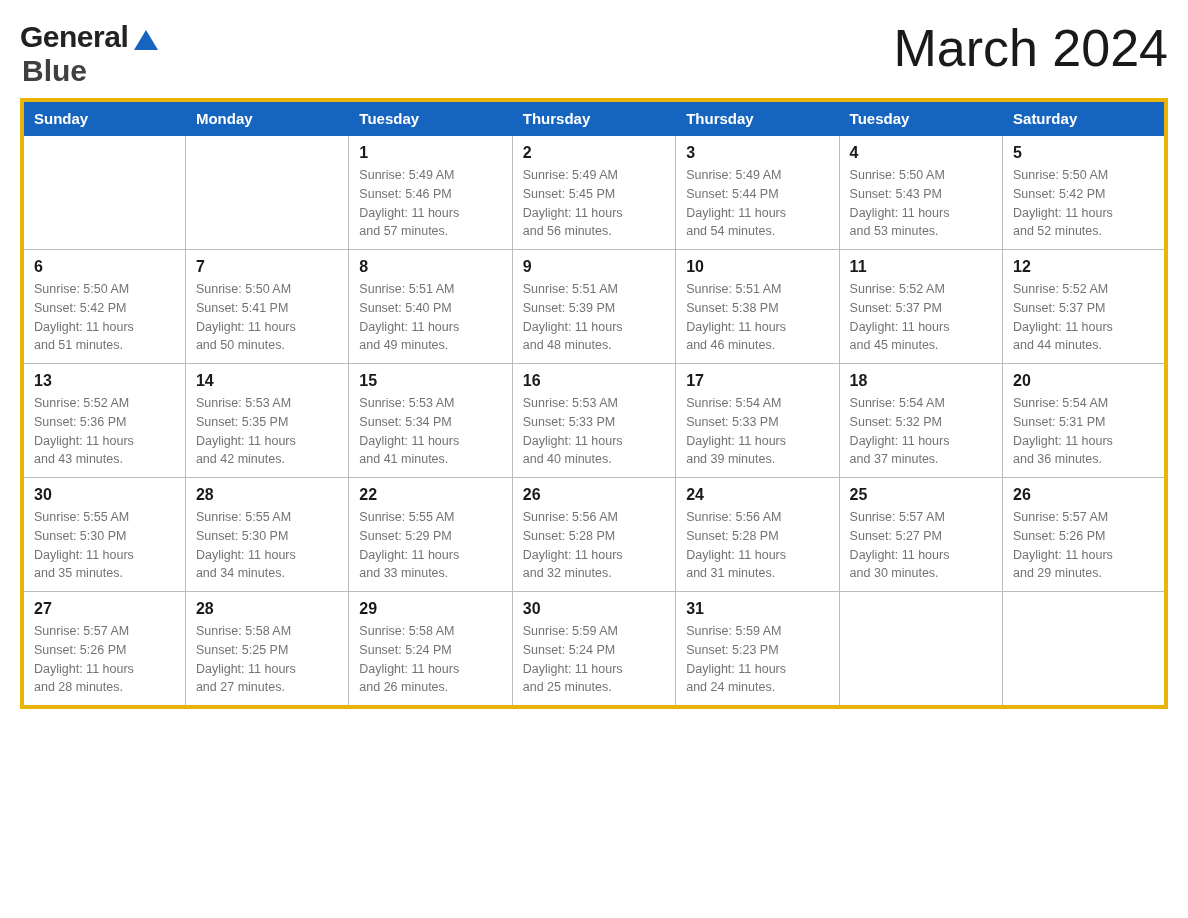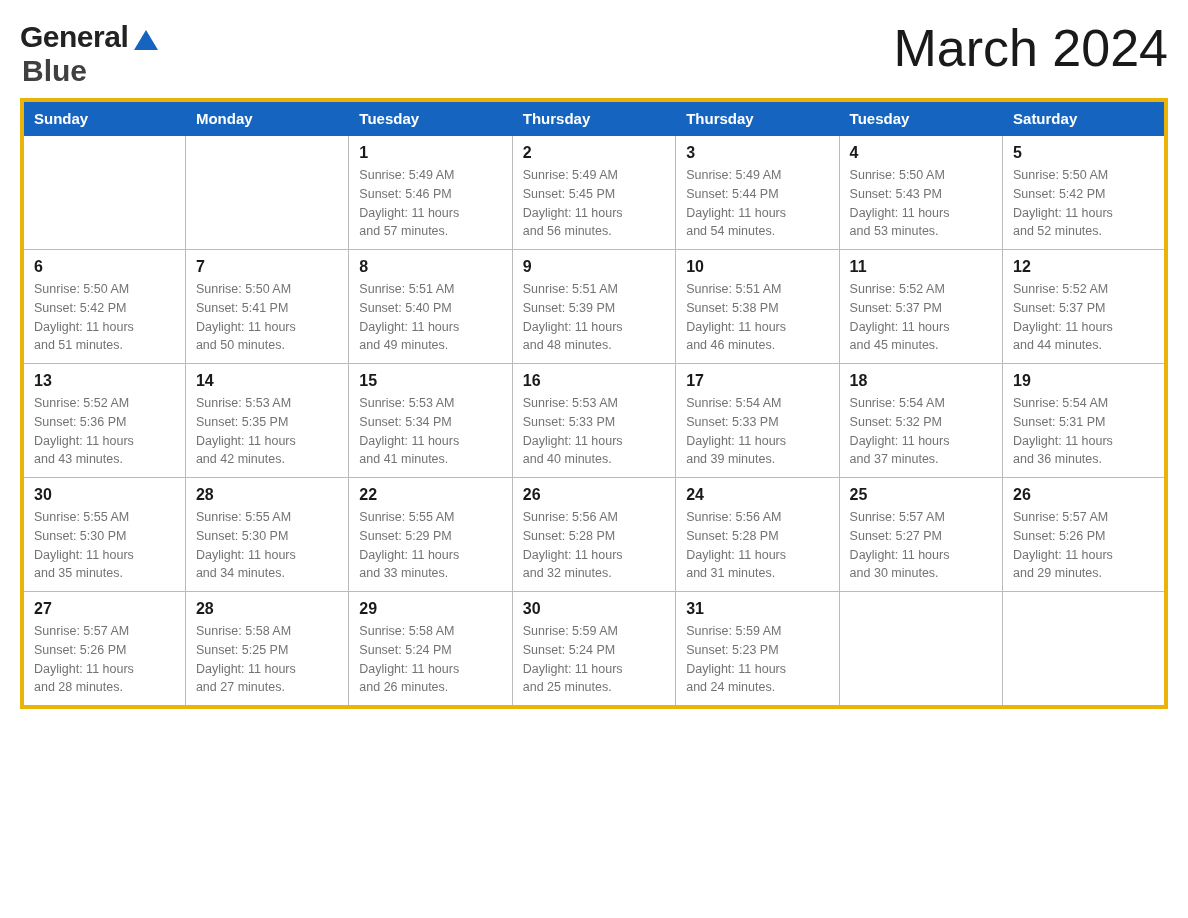--- a/index.html
+++ b/index.html
@@ -253,21 +253,21 @@
 and 39 minutes.</div>
         </td>
         <td>
           <div class="day-number">18</div>
           <div class="day-info" style="white-space: pre-line;">Sunrise: 5:54 AM
 Sunset: 5:32 PM
 Daylight: 11 hours
 and 37 minutes.</div>
         </td>
         <td>
-          <div class="day-number">19</div>
+          <div class="day-number">20</div>
           <div class="day-info" style="white-space: pre-line;">Sunrise: 5:54 AM
 Sunset: 5:31 PM
 Daylight: 11 hours
 and 36 minutes.</div>
         </td>
       </tr>
       <tr>
         <td>
           <div class="day-number">30</div>
           <div class="day-info" style="white-space: pre-line;">Sunrise: 5:55 AM

